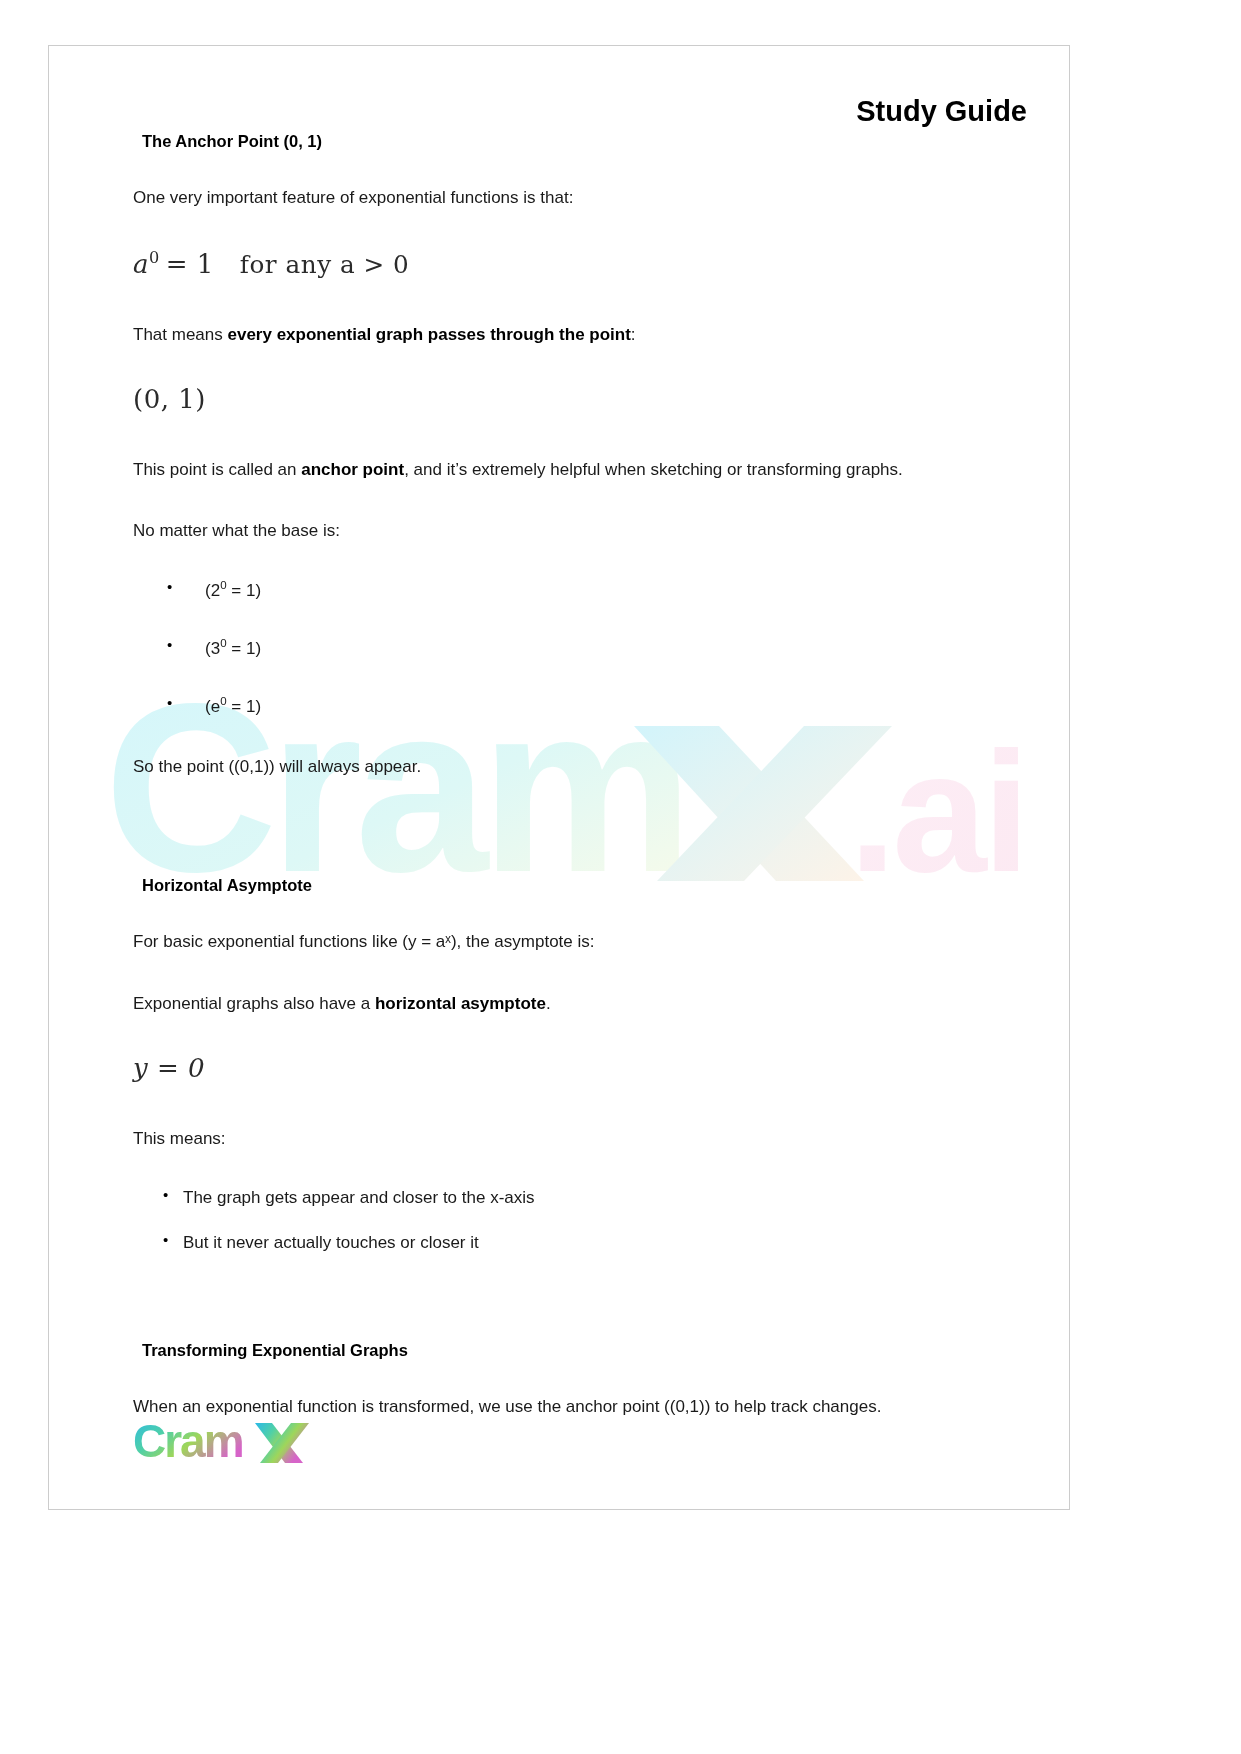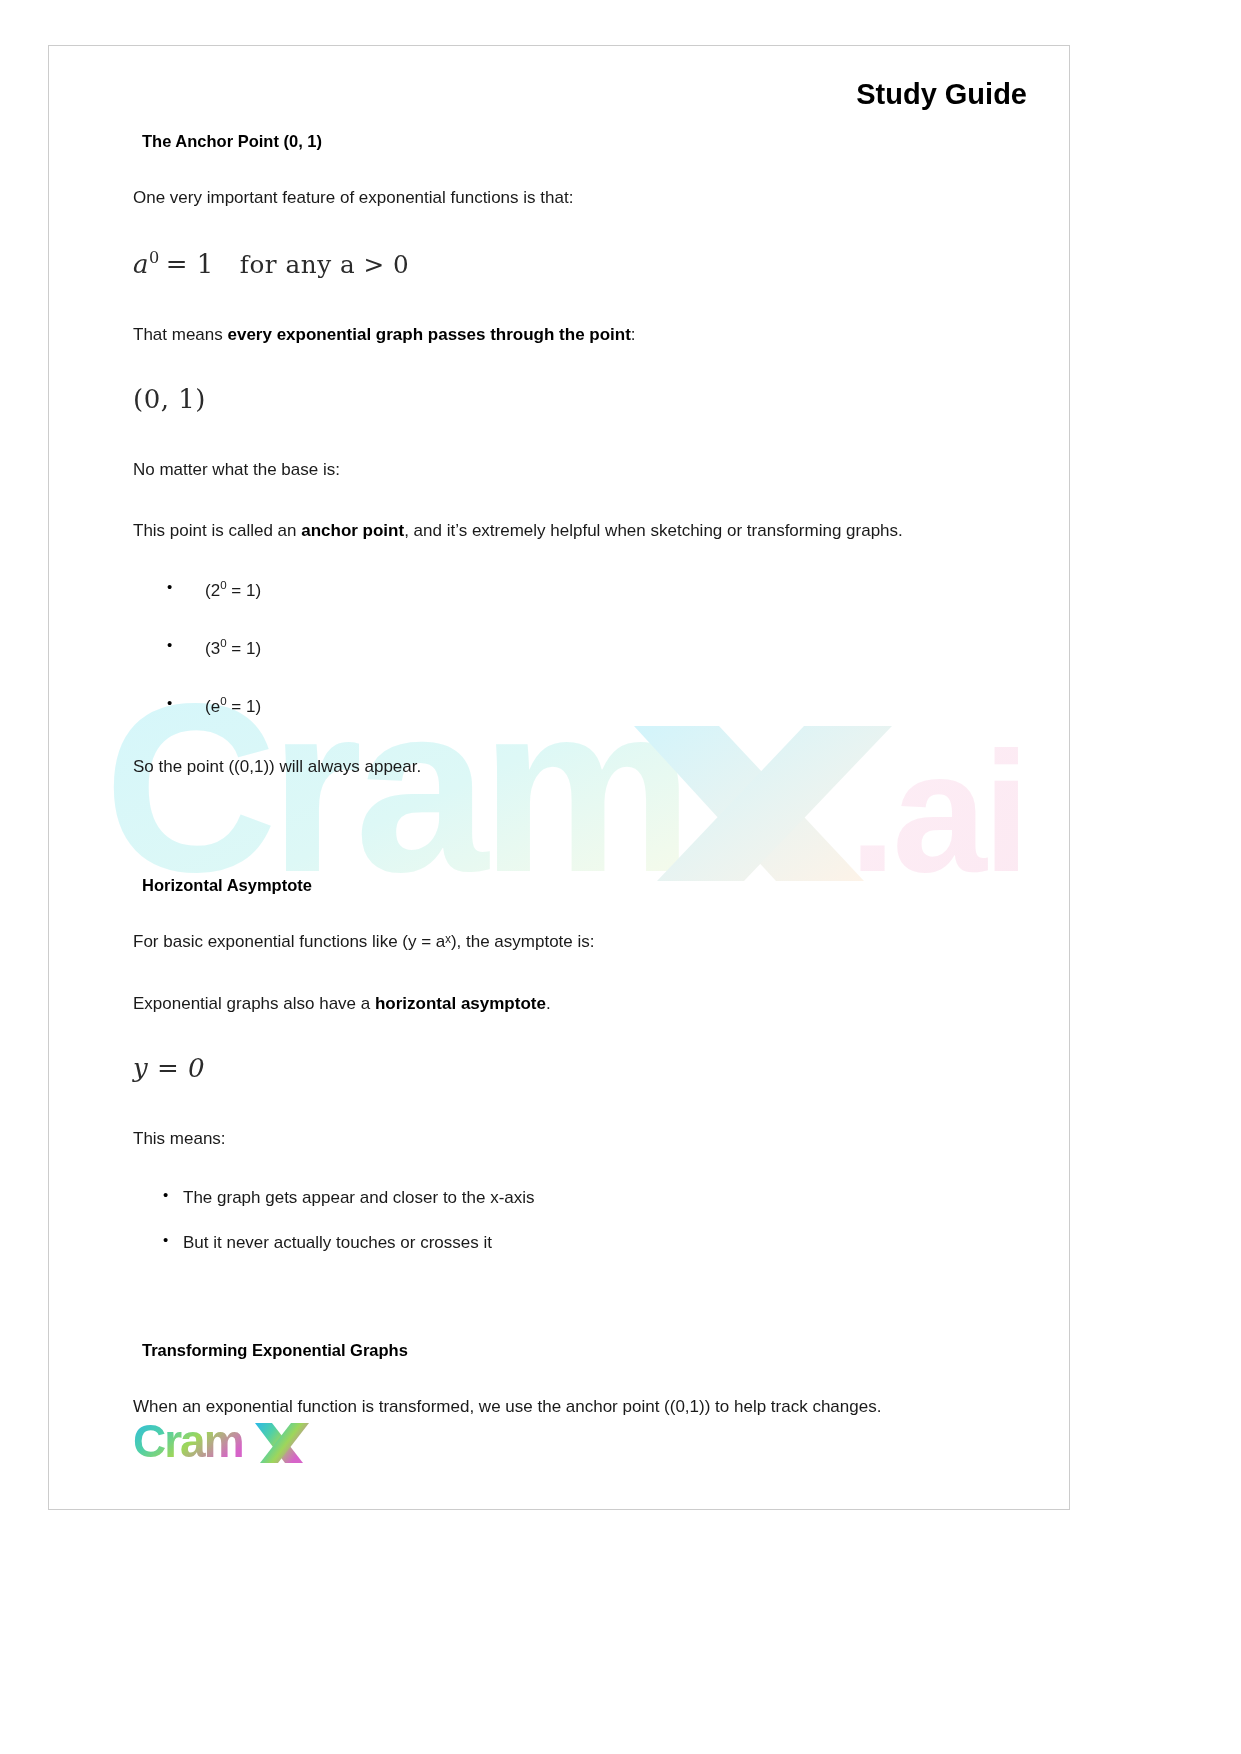--- a/index.html
+++ b/index.html
@@ -24,21 +24,21 @@
     border: 1px solid #cccccc;
     background: #ffffff;
     box-sizing: border-box;
     overflow: hidden;
   }
 
   
   .doc-title {
     position: absolute;
     right: 42px;
-    top: 32px;
+    top: 49px;
     font-size: 29px;
     font-weight: bold;
     color: #000000;
     letter-spacing: 0px;
     z-index: 3;
   }
 
   
   .body-wrap {
     position: absolute;
@@ -194,25 +194,25 @@
     <div class="math-display">
       <span class="var">a</span><sup>0</sup><span class="op">= 1</span><span class="words">for any a &gt; 0</span>
     </div>
 
     <p class="para">
       <span>That means </span><span class="b">every exponential graph passes through the point</span><span>:</span>
     </p>
 
     <div class="math-display">(0, 1)</div>
 
-    <p class="para">No matter what the base is:</p>
-
     <p class="para">
       <span>This point is called an </span><span class="b">anchor point</span><span>, and it’s extremely helpful when sketching or transforming graphs.</span>
     </p>
+
+    <p class="para">No matter what the base is:</p>
 
     <ul class="bullets">
       <li>(<span>2</span><sup class="sup0">0</sup>
           <span>= 1)</span></li>
       <li>(<span>3</span><sup class="sup0">0</sup>
           <span>= 1)</span></li>
       <li>(<span>e</span><sup class="sup0">0</sup>
           <span>= 1)</span></li>
     </ul>
 
@@ -229,21 +229,21 @@
     </p>
 
     <div class="math-display">
       <span class="var">y = 0</span>
     </div>
 
     <p class="para">This means:</p>
 
     <ul class="bullets tight">
       <li>The graph gets appear and closer to the x-axis</li>
-      <li>But it never actually touches or crosses it</li>
+      <li>But it never actually touches or closer it</li>
     </ul>
 
     <div class="gap-lg"></div>
 
     <h2 class="section">Transforming Exponential Graphs</h2>
 
     <p class="para">When an exponential function is transformed, we use the anchor point ((0,1)) to help track changes.</p>
 
     <div class="gap-md"></div>
 

